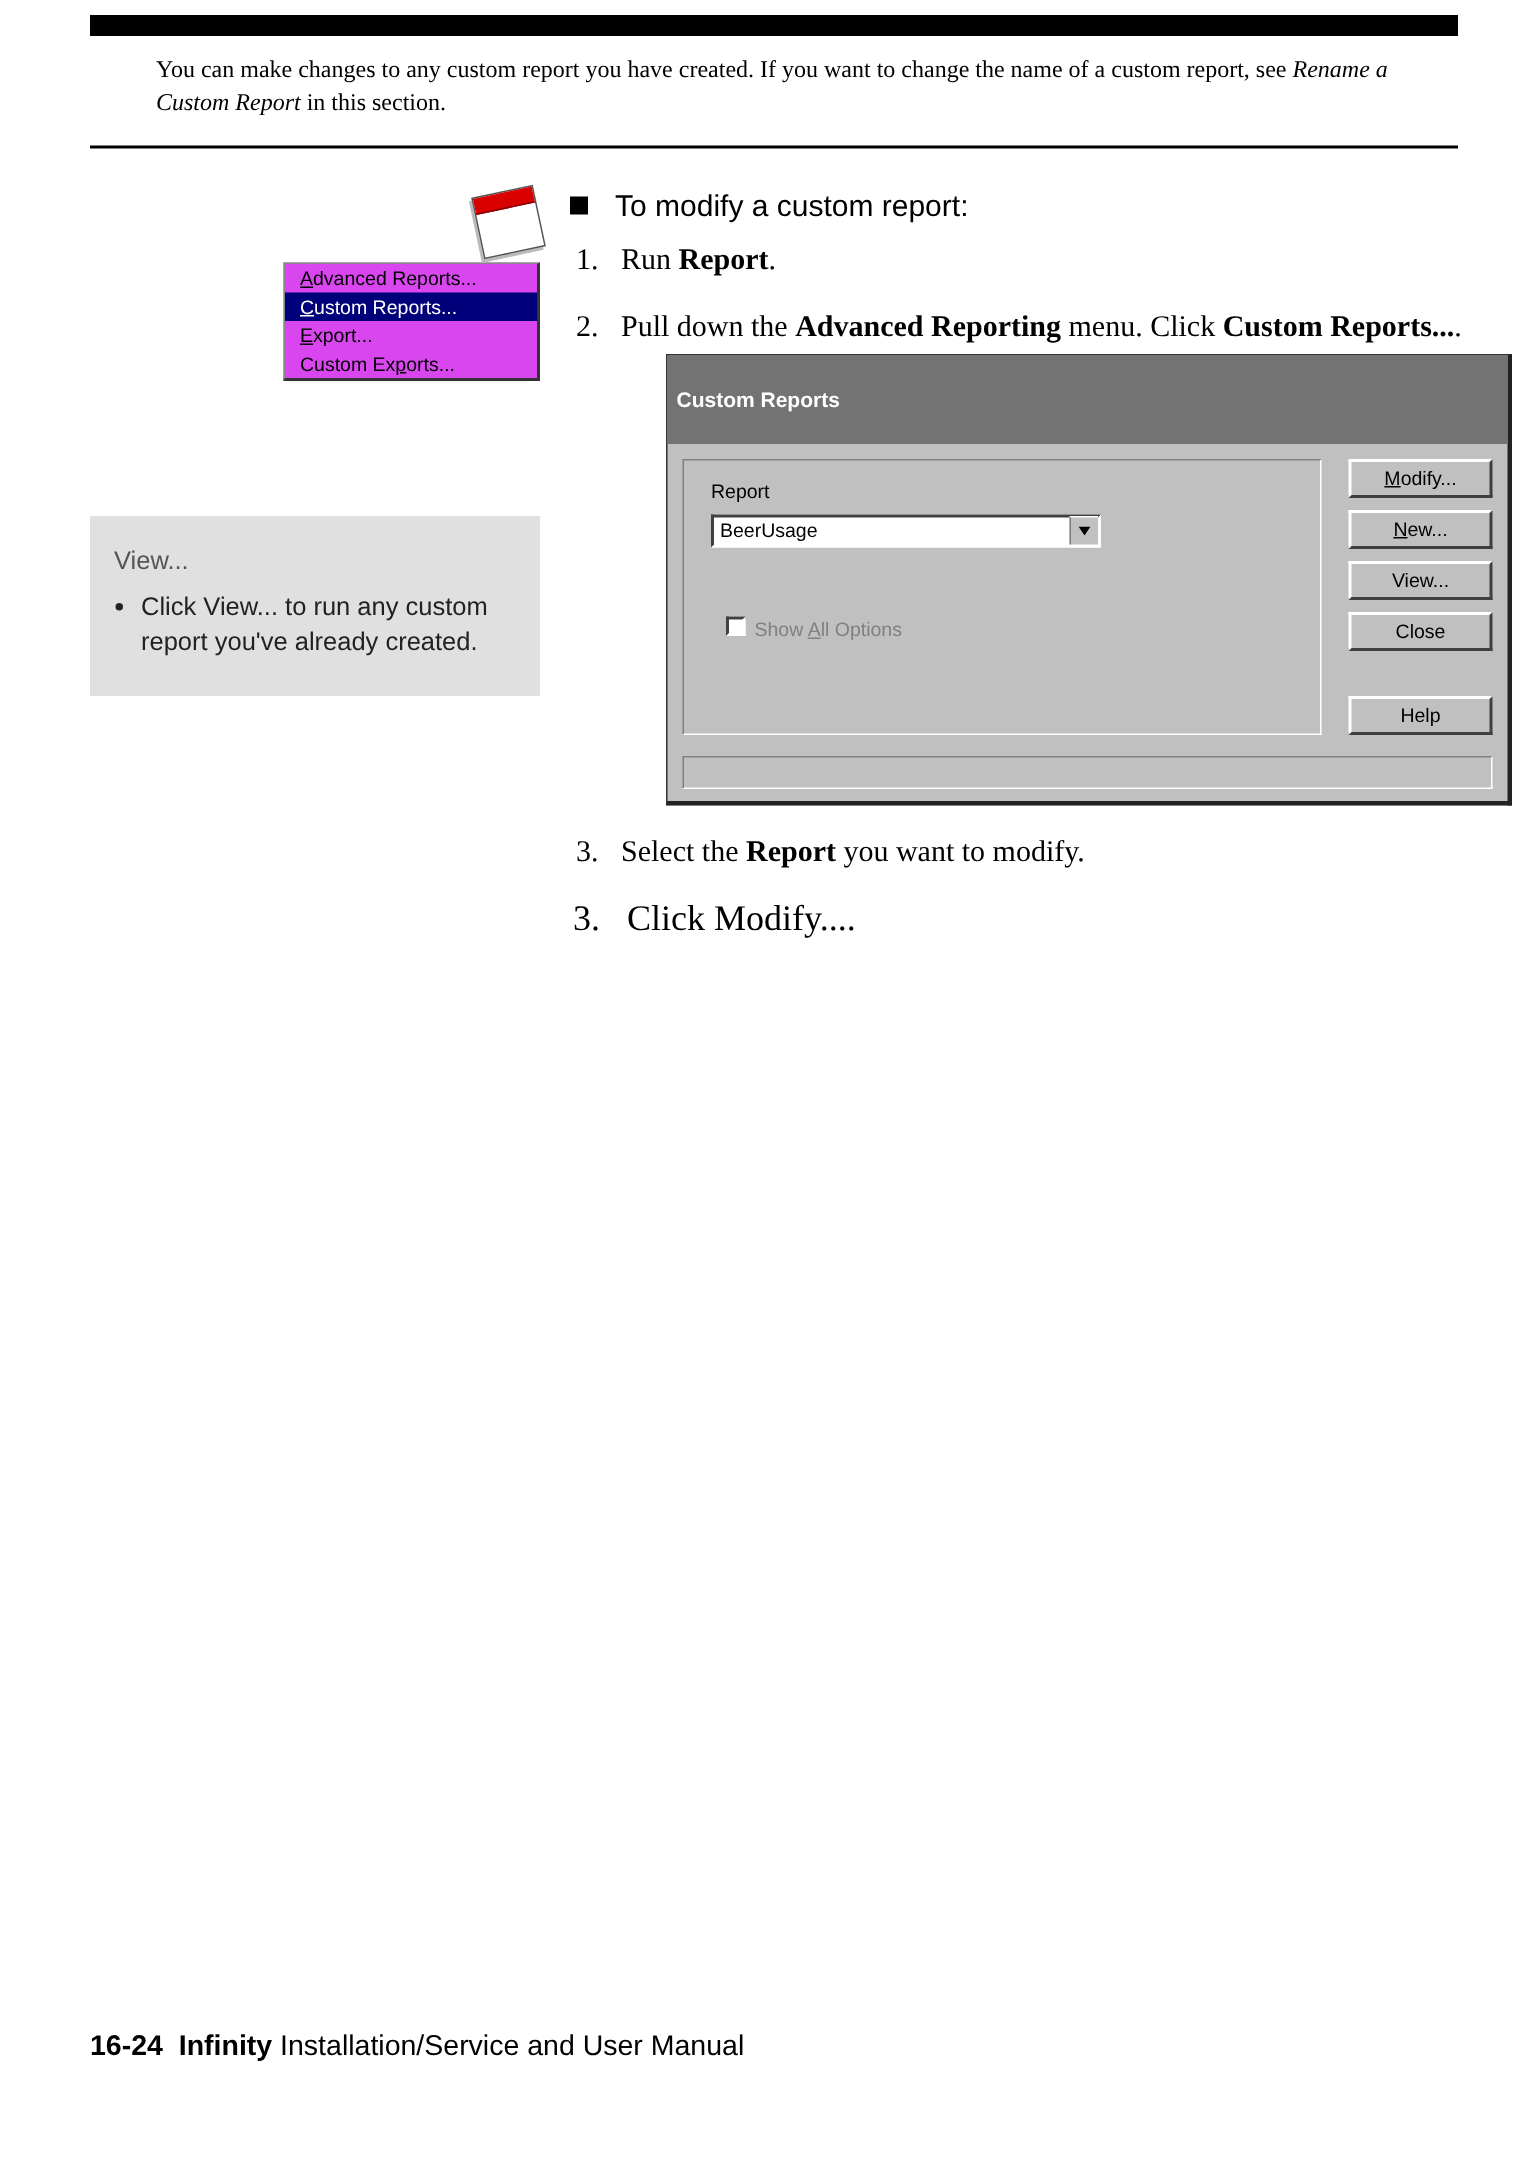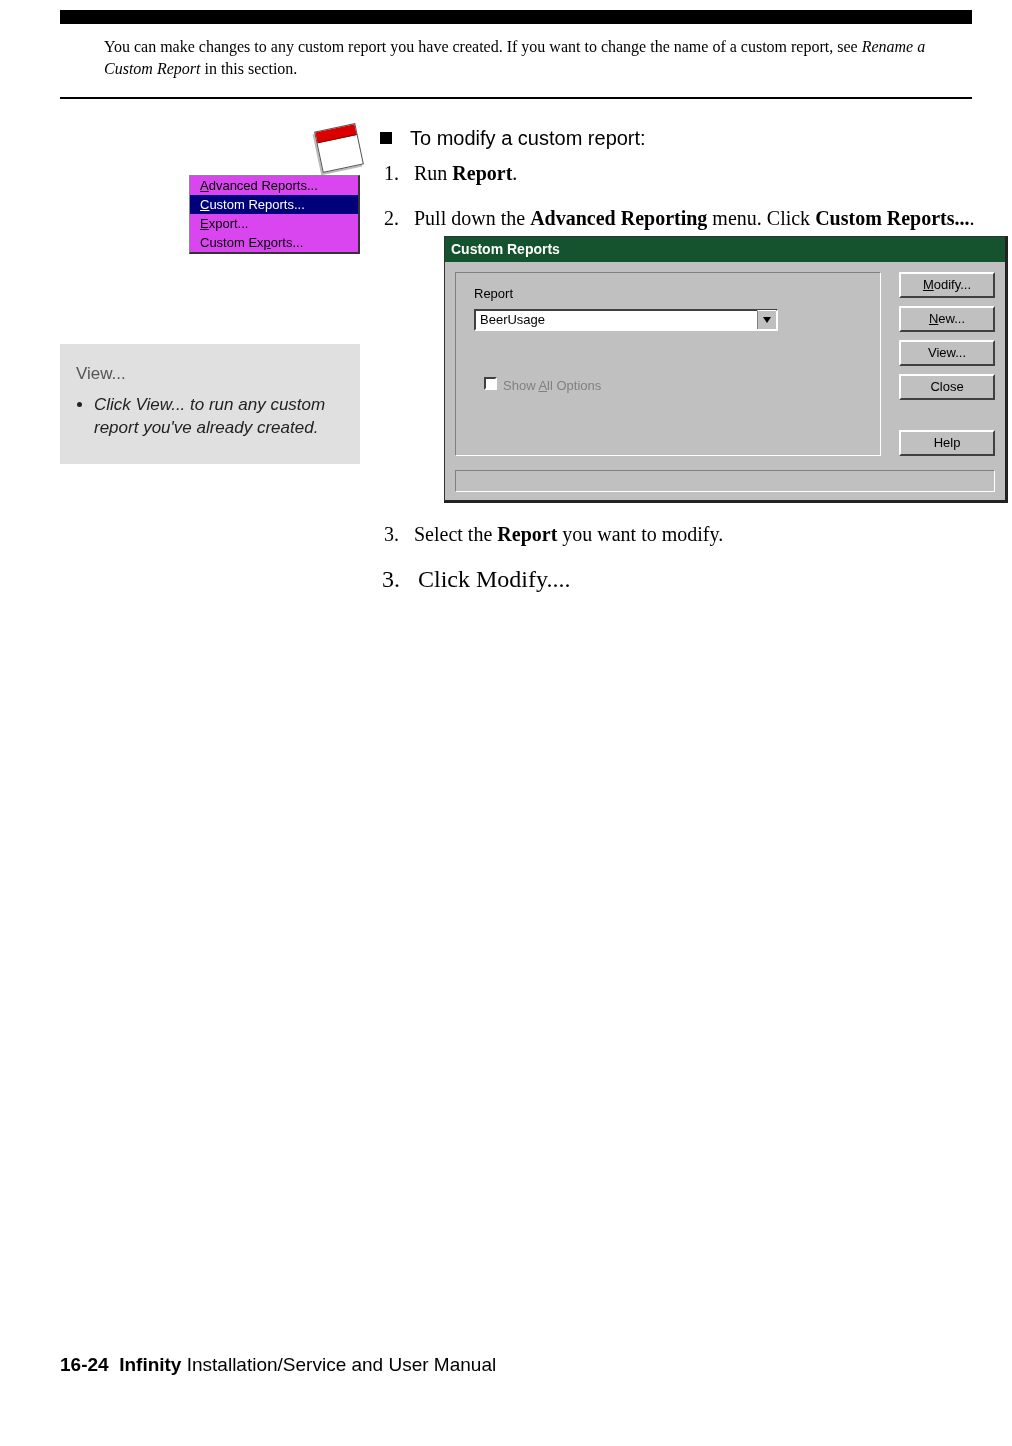--- a/index.html
+++ b/index.html
@@ -103,21 +103,21 @@
   .tip {
     margin-top: 90px;
     background: #e0e0e0;
     padding: 20px 16px 24px 16px;
     font-family: "Comic Sans MS", cursive, sans-serif;
     font-size: 17px;
     color: #222;
   }
   .tip .tip-title { color: #555; margin-bottom: 10px; }
   .tip ul { margin: 0; padding-left: 18px; }
-  .tip li { font-style: italic; line-height: 1.35; }
+  .tip li { line-height: 1.35; }
 
   
   .proc-head {
     font-family: Arial, Helvetica, sans-serif;
     font-weight: normal;
     font-size: 20px;
     margin-bottom: 10px;
   }
   .proc-head .sq {
     display: inline-block;
@@ -146,24 +146,24 @@
     width: 560px;
     margin: 4px 0 18px 30px;
     font-family: "MS Sans Serif", Arial, sans-serif;
     font-size: 13px;
     border: 1px solid #333;
     border-right: 3px solid #222;
     border-bottom: 3px solid #222;
     background: #c0c0c0;
   }
   .dlg-title {
-    background: #14532d;
+    background: #737373;
     color: #fff;
     font-weight: bold;
-    padding: 3px 6px;
+    padding: 20px 6px;
     font-size: 14px;
   }
   .dlg-body {
     padding: 10px 10px 8px 10px;
   }
   .dlg-inner {
     display: flex;
     gap: 18px;
   }
   .panel {
@@ -172,21 +172,21 @@
     border-left: 1px solid #808080;
     border-right: 1px solid #fff;
     border-bottom: 1px solid #fff;
     padding: 12px 18px 18px 18px;
     background: #c0c0c0;
     min-height: 155px;
     box-sizing: border-box;
   }
   .panel .lab { margin-bottom: 6px; }
   .dropdown {
-    width: 304px;
+    width: 260px;
     height: 22px;
     border-top: 2px solid #404040;
     border-left: 2px solid #404040;
     border-right: 2px solid #fff;
     border-bottom: 2px solid #fff;
     background: #fff;
     display: flex;
     align-items: center;
     box-sizing: border-box;
   }

